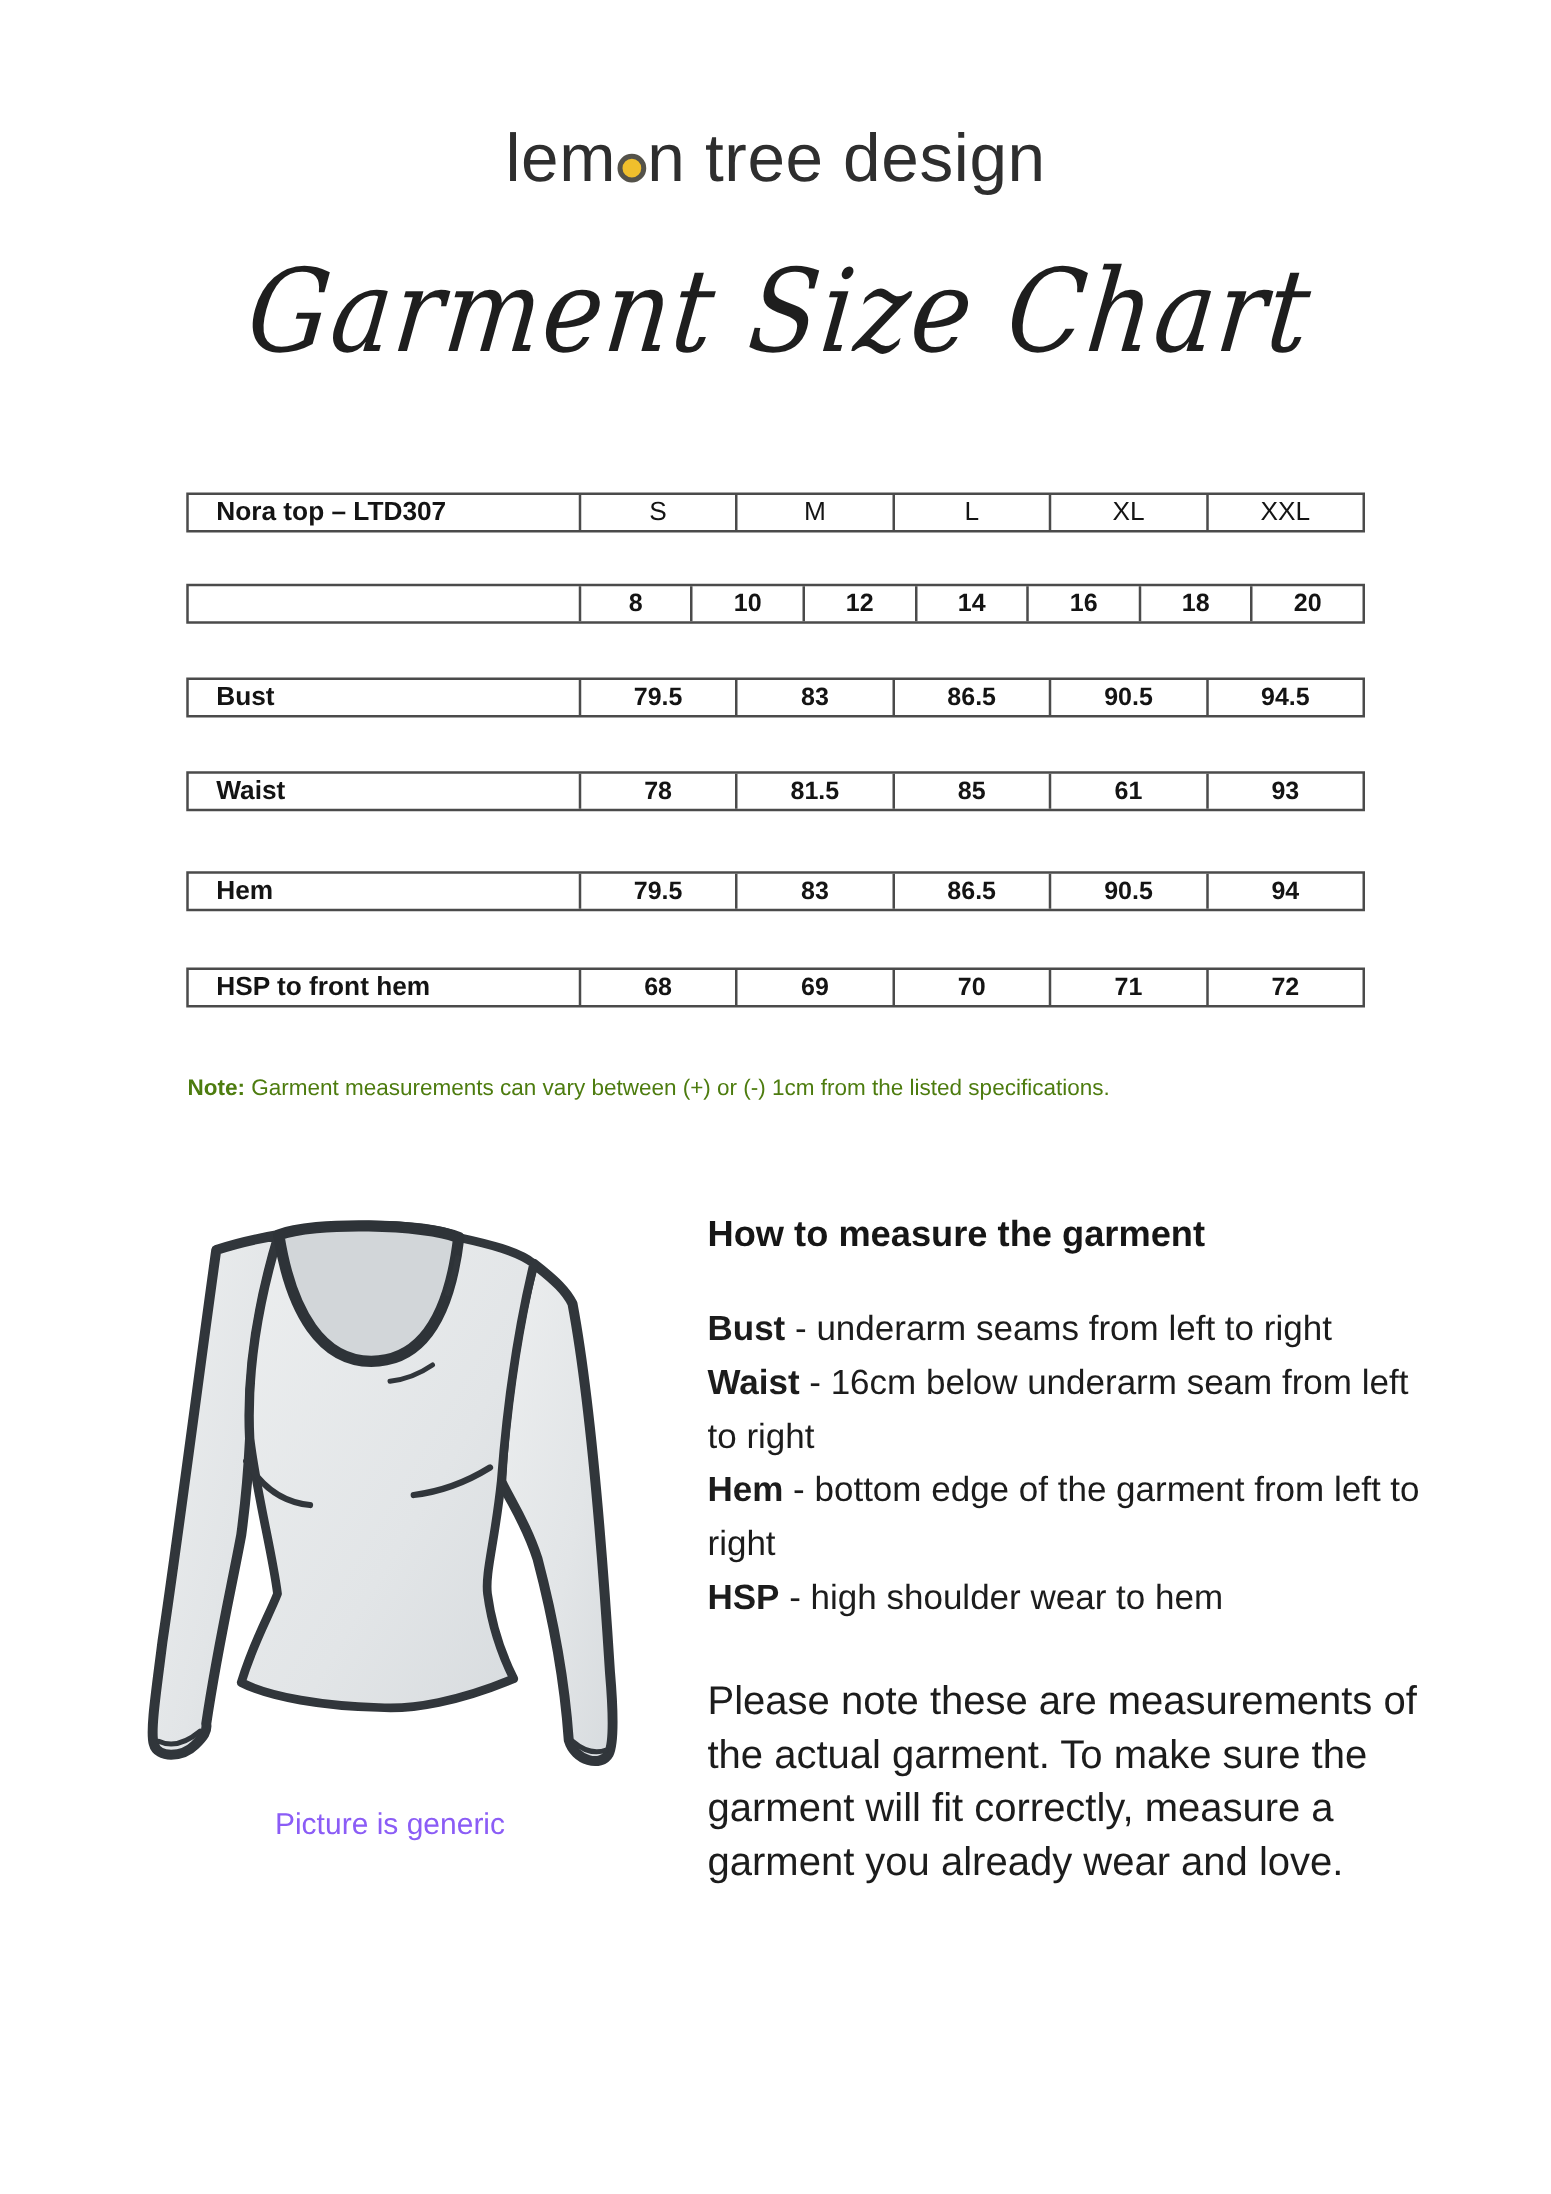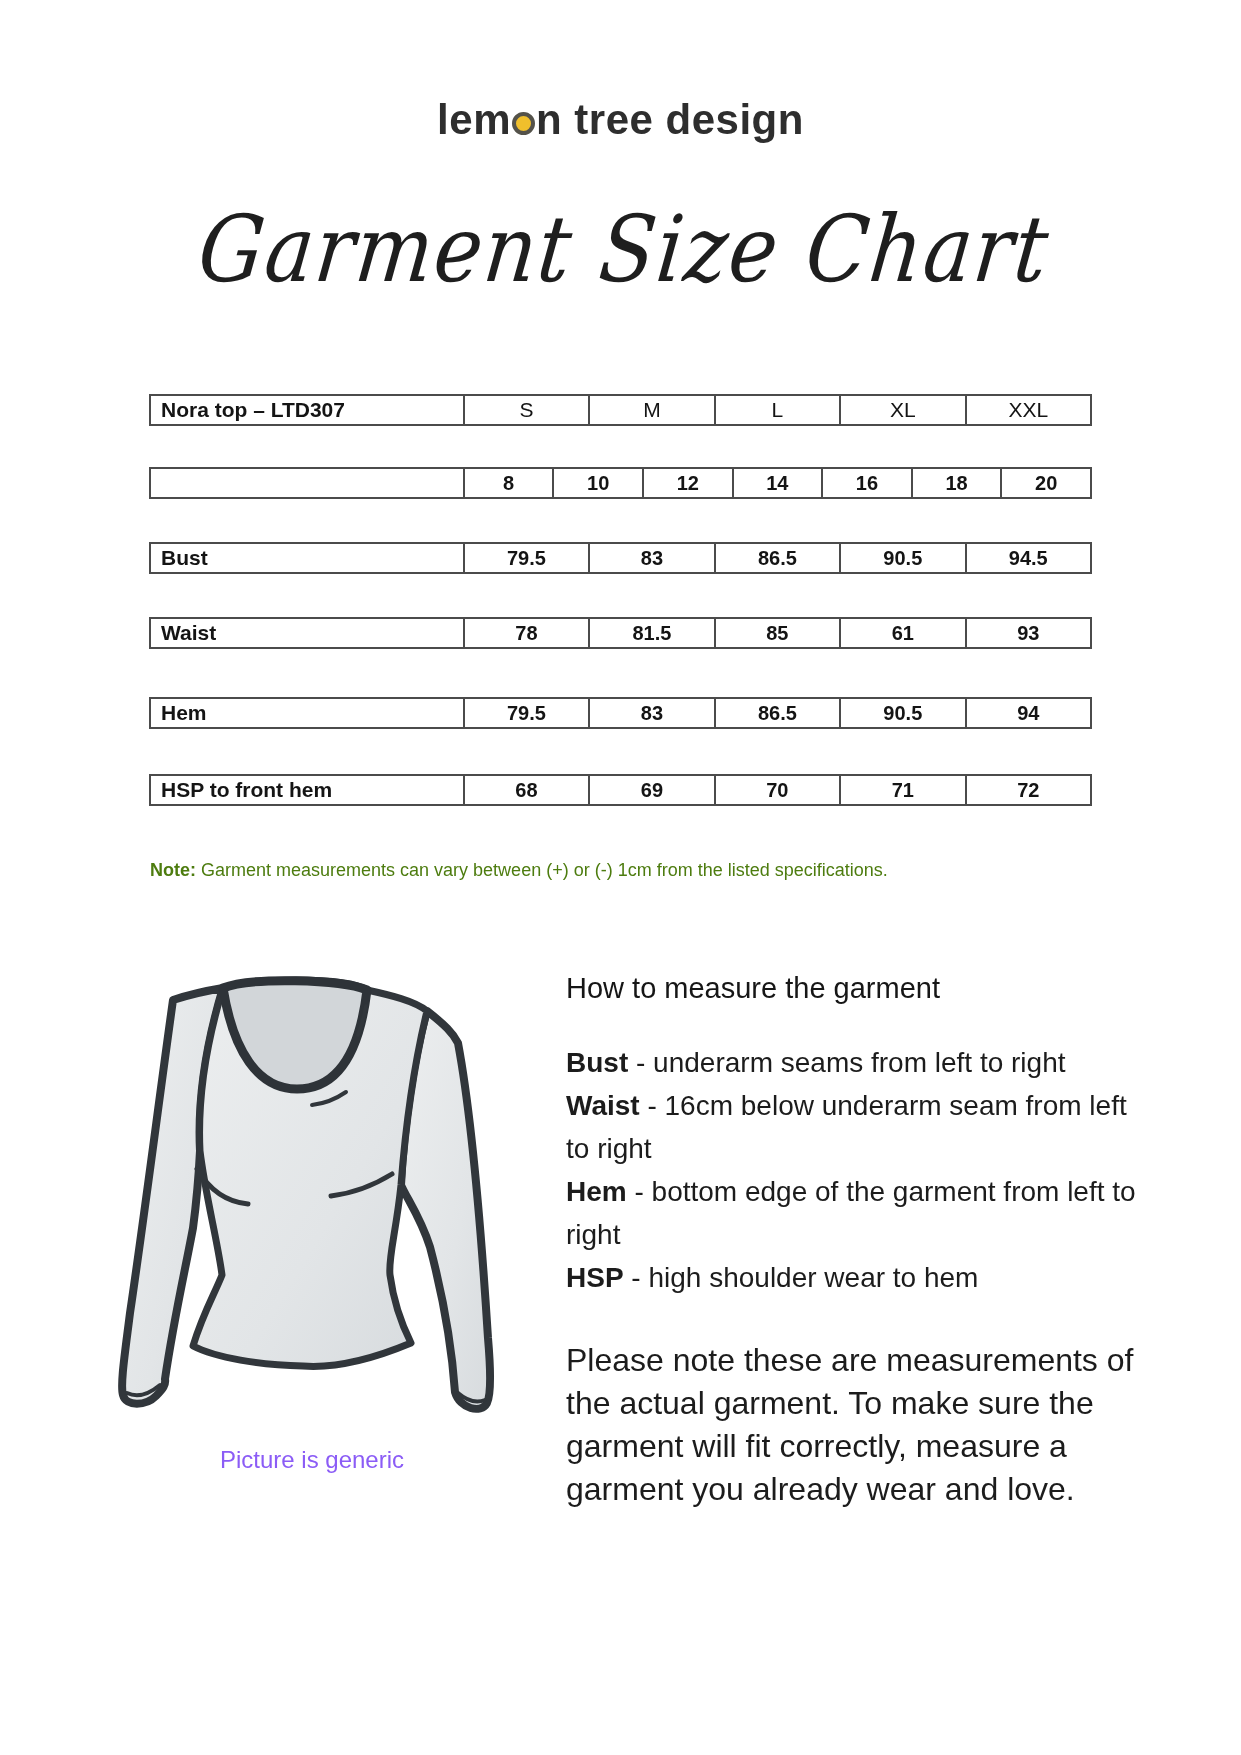--- a/index.html
+++ b/index.html
@@ -7,21 +7,21 @@
   body {
     position:relative;
     width:1241px; height:1755px;
     overflow:hidden;
     font-family:"Liberation Sans", sans-serif;
     color:#1d1d1d;
   }
 
   
   .logo { position:absolute; top:96px; left:0; width:100%; text-align:center; }
-  .logo-name { font-size:42px; font-weight:700; color:#2e2e2e; letter-spacing:0.5px; }
+  .logo-name { font-size:54px; font-weight:400; color:#2e2e2e; letter-spacing:0.5px; }
   .logo-dot {
     display:inline-block; width:23px; height:23px; border-radius:50%;
     border:4px solid #54524a; vertical-align:-1px; margin:0 1px;
   }
   .logo-country { margin-top:9px; font-size:16px; font-weight:700; letter-spacing:6px; color:#3a3a3a; }
 
   
   .script-title {
     position:absolute; left:205px; top:196px;
     font-family:"DejaVu Serif", serif; font-style:italic;
@@ -41,41 +41,41 @@
   .t-row.r-bust    { top:148px; }
   .t-row.r-waist   { top:223px; }
   .t-row.r-hem     { top:303px; }
   .t-row.r-hsp     { top:380px; }
   .cell {
     flex:1 1 0; display:flex; align-items:center; justify-content:center;
     border-left:2px solid #4b4b4b; color:#141414; overflow:hidden;
   }
   .cell:first-child { border-left:none; }
   .cell.label {
-    flex:0 0 33.2%; justify-content:flex-start; padding-left:10px;
+    flex:0 0 33.2%; justify-content:flex-start; padding-left:22px;
     font-size:21px; font-weight:700;
   }
   .cell.size { font-size:21px; font-weight:400; }
   .cell.num  { font-size:20px; font-weight:700; }
 
   
   .note { position:absolute; left:150px; top:860px; font-size:18px; color:#4d7c0f; }
   .note b { font-weight:700; }
 
   
   .garment-figure { position:absolute; left:100px; top:973px; width:400px; height:445px; }
   .garment-figure svg { width:100%; height:100%; display:block; }
   .caption {
     position:absolute; left:147px; top:1446px; width:330px;
     text-align:center; font-size:24px; color:#8b5cf6;
   }
 
   
   .guide { position:absolute; left:566px; top:972px; width:586px; color:#1c1c1c; }
-  .guide h2 { font-size:29px; font-weight:400; margin:0 0 36px 0; color:#161616; }
+  .guide h2 { font-size:29px; font-weight:700; margin:0 0 36px 0; color:#161616; }
   .guide p.def { font-size:28px; line-height:43px; margin:0; }
   .guide p.def b { font-weight:700; }
   .guide p.para { font-size:32px; line-height:43px; margin-top:40px; }
 </style>
 </head>
 <body>
 
 <div class="logo">
   <div class="logo-name"><span>lem</span><span class="logo-dot" style="background: rgb(240, 191, 44);"></span><span>n tree design</span></div>
 </div>

